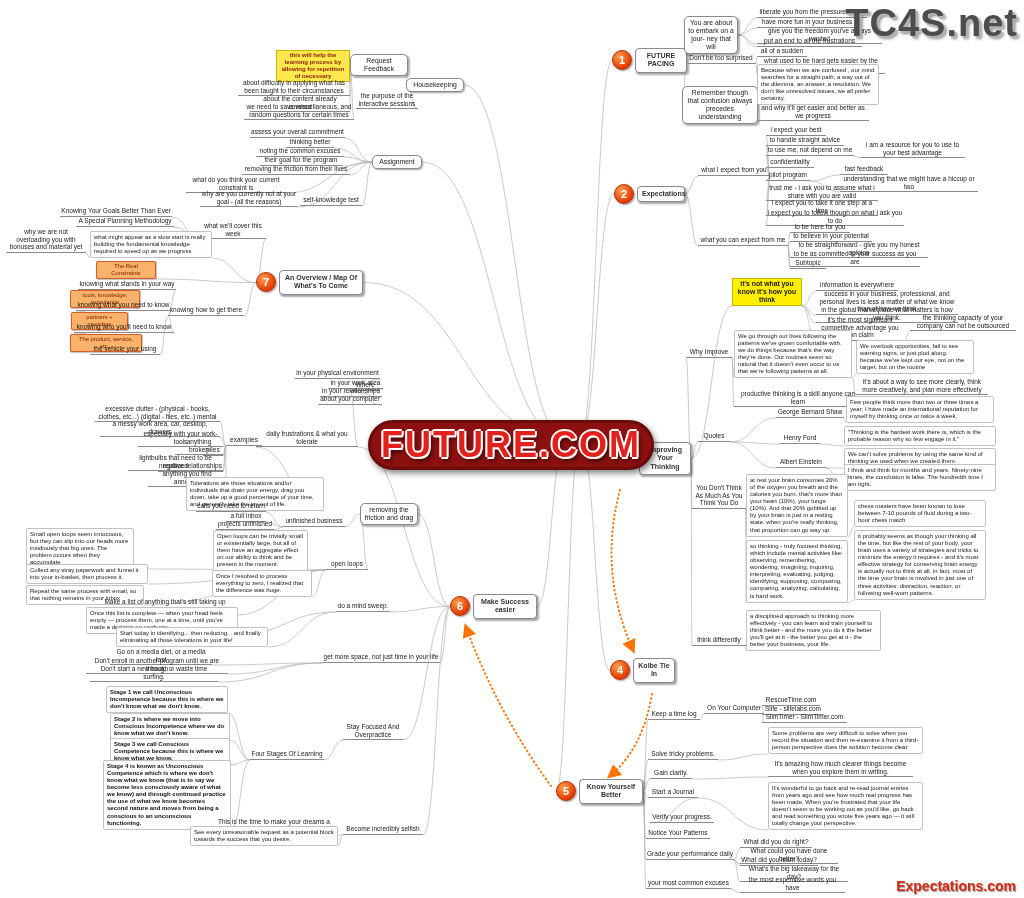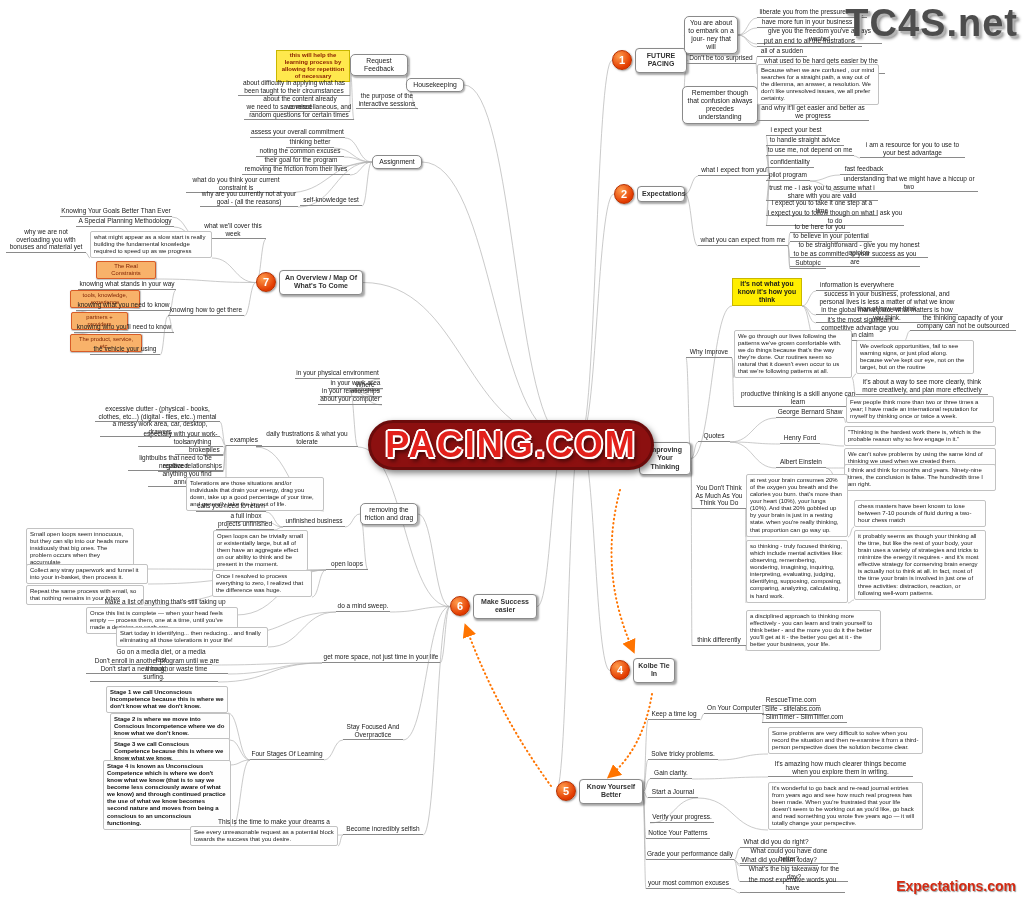--- a/index.html
+++ b/index.html
@@ -216,21 +216,21 @@
       <path d="M 620 490 Q 598 572, 633 650" class="flow" marker-end="url(#arrowhead)"></path>
       <path d="M 652 694 Q 643 748, 610 776" class="flow" marker-end="url(#arrowhead)"></path>
       <path d="M 551 786 Q 497 712, 466 627" class="flow" marker-end="url(#arrowhead)"></path>
     </svg>
 
   <div id="wm-tc4s">
     <span>TC4S.net</span>
   </div>
 
   <div id="wm-dlsub">
-    <span>PACING.COM</span>
+    <span>FUTURE.COM</span>
   </div>
 
   <div id="wm-traderz">
     <span>Expectations.com</span>
   </div>
 <div class="node box" style="left: 406px; top: 78px; width: 58px;">Housekeeping</div>
     <div class="node box" style="left: 350px; top: 54px; width: 58px;">Request Feedback</div>
     <div class="node yellownote" style="left: 276px; top: 50px; width: 74px;">this will help the learning process by allowing for repetition of necessary</div>
     <div class="node plain" style="left: 238px; top: 79px; width: 112px;">about difficulty in applying what has been taught to their circumstances</div>
     <div class="node plain" style="left: 250px; top: 95px; width: 100px;">about the content already covered</div>

